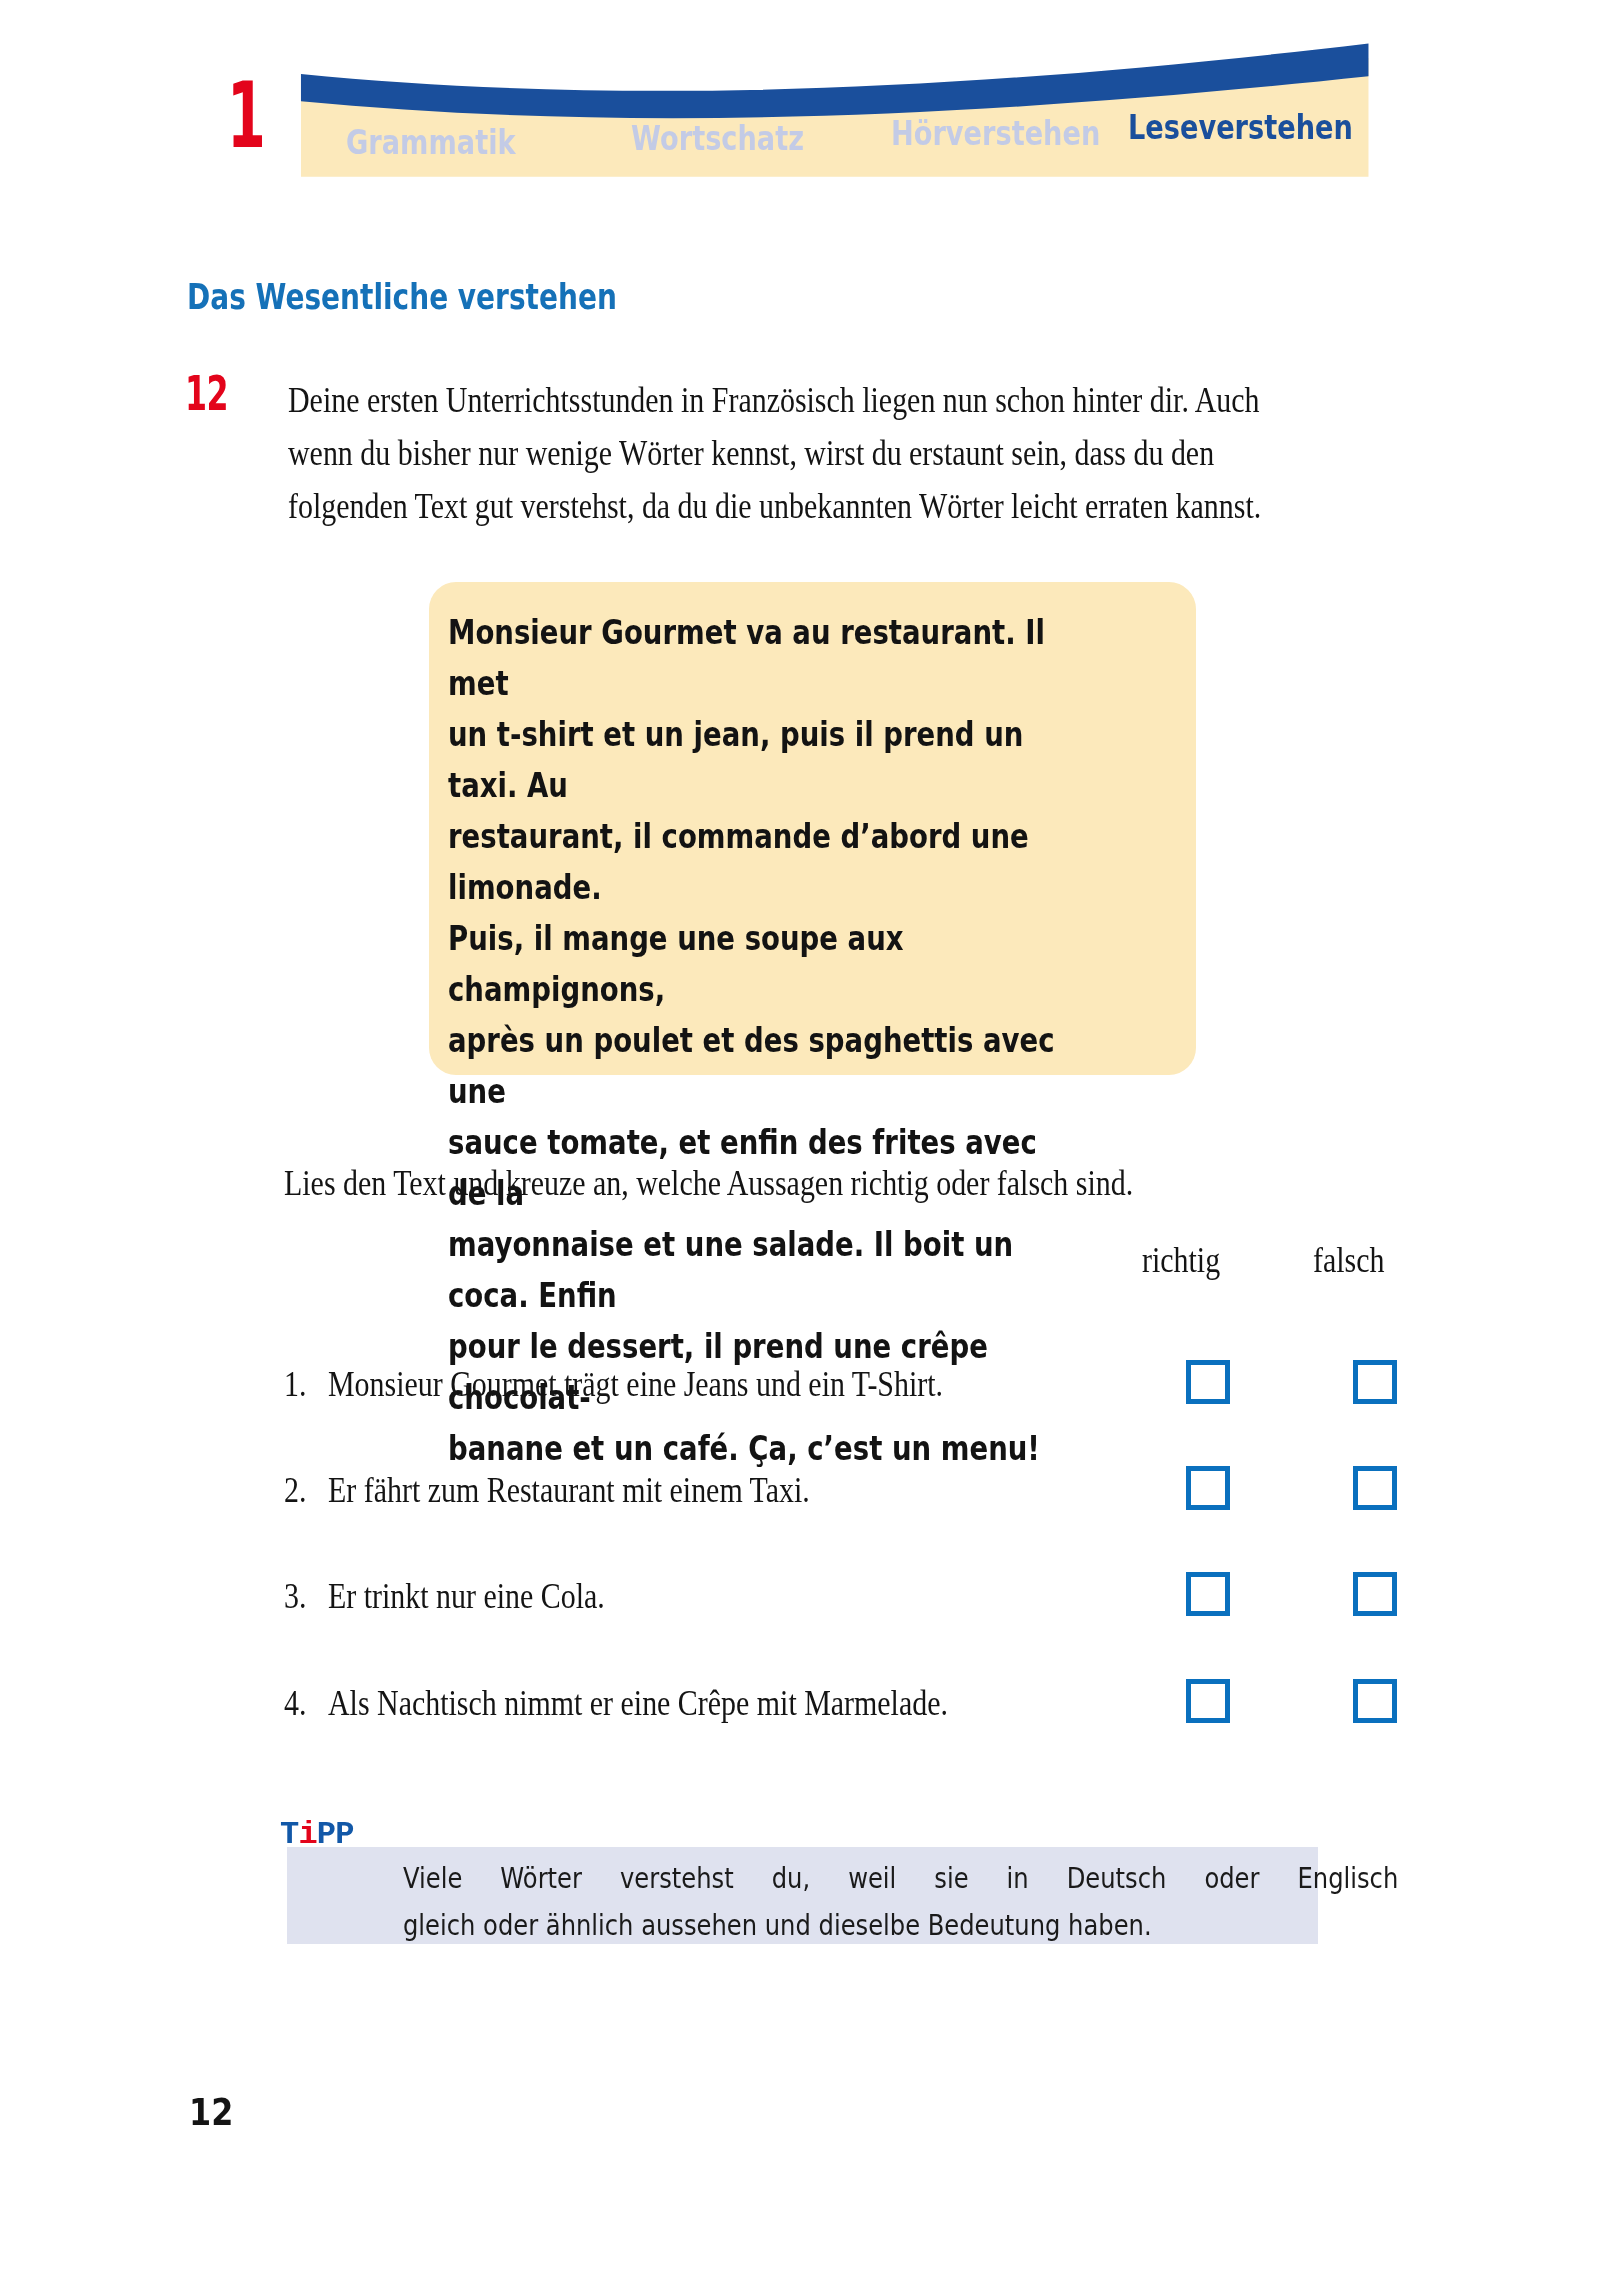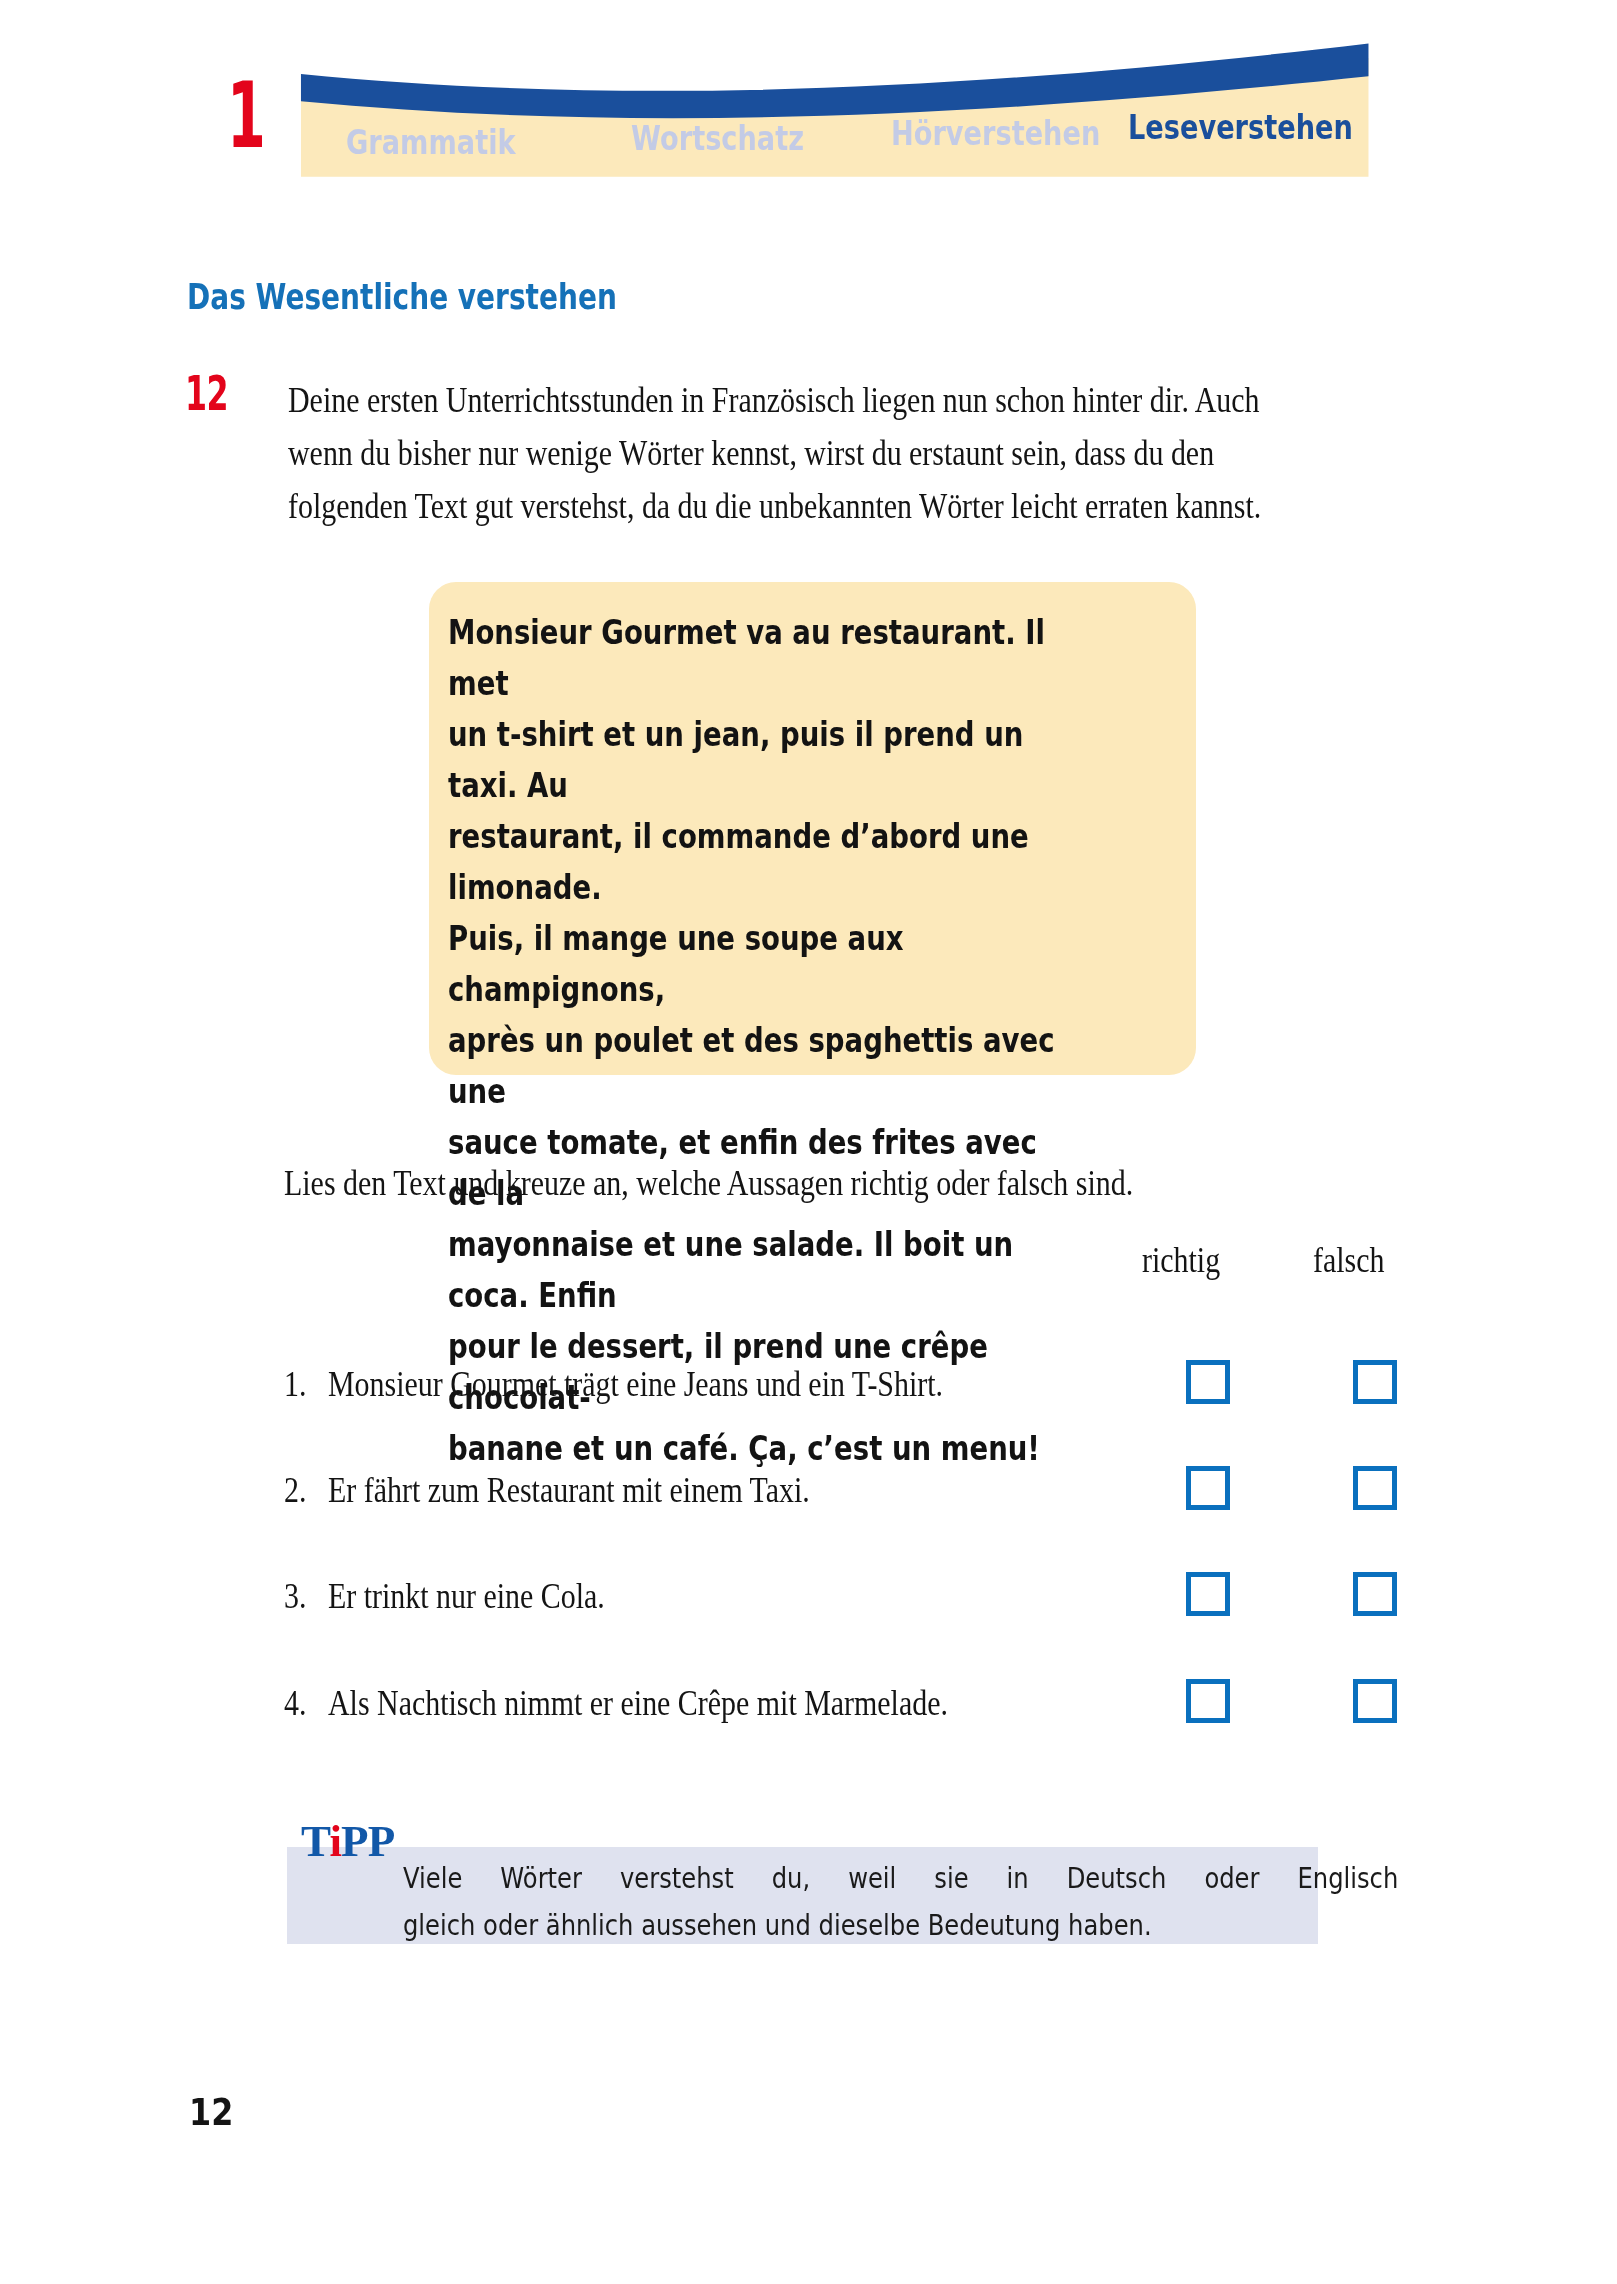--- a/index.html
+++ b/index.html
@@ -193,25 +193,25 @@
   #tipp-box {
     position: absolute;
     left: 287px;
     top: 1847px;
     width: 1031px;
     height: 97px;
     background: #dfe2ef;
   }
   #tipp-logo {
     position: absolute;
-    left: 301px;
+    left: 280px;
     top: 1819px;
-    font-family: Liberation Serif, serif;
-    font-weight: bold;
-    font-size: 45px;
+    font-family: Liberation Mono, monospace;
+    font-weight: bold;
+    font-size: 32px;
     line-height: 1;
     letter-spacing: -0.8px;
     white-space: nowrap;
   }
   #tipp-logo .tipp-blue { color: #1258a8; }
   #tipp-logo .tipp-red  { color: #e3041b; }
   #tipp-text {
     position: absolute;
     left: 403px;
     top: 1855px;

